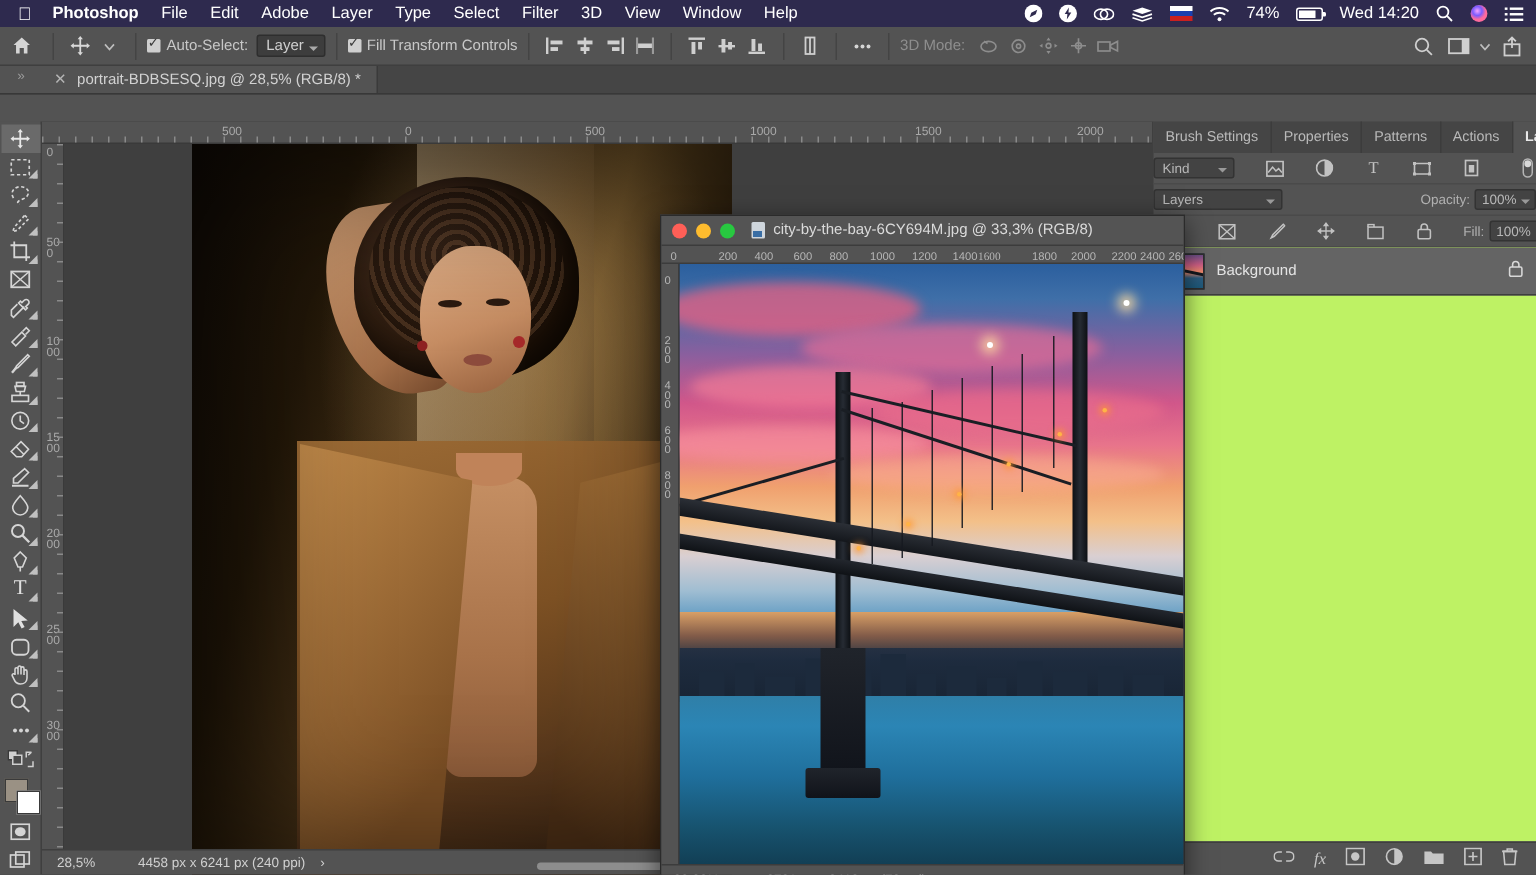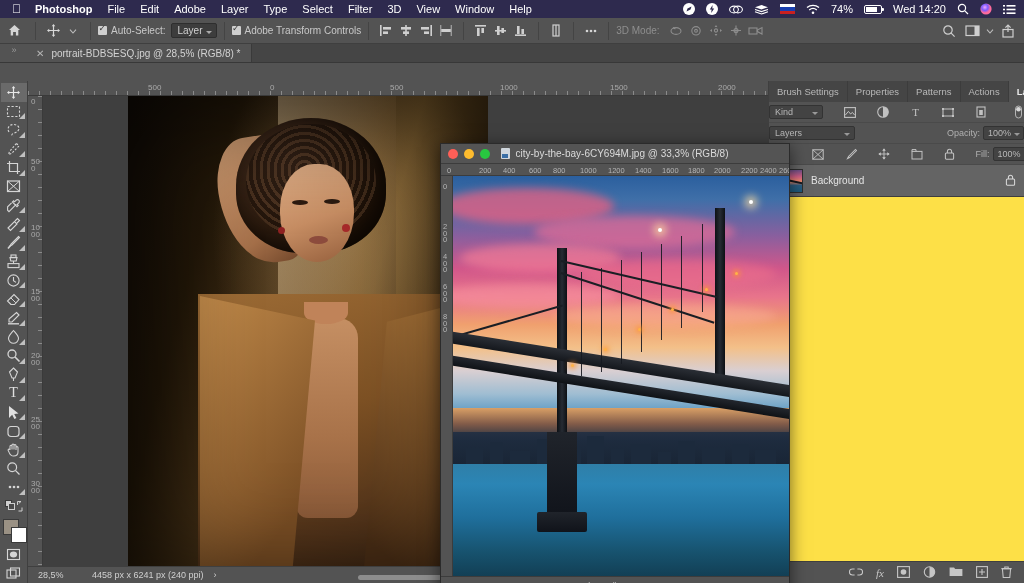--- a/index.html
+++ b/index.html
@@ -192,21 +192,21 @@
   .kind { background:#434343; border:1px solid #333; border-radius:2px; font-size:9px; color:#b8b8b8;
           padding:1px 14px 1px 5px; position:relative; width:64px; }
   .kind::after{ content:""; position:absolute; right:4px; top:6px; border-left:3px solid transparent;
                 border-right:3px solid transparent; border-top:3.5px solid #999; }
   .kicon { width:15px; height:15px; display:flex; align-items:center; justify-content:center; color:#c2c2c2; font-size:11px; }
   .opac { display:flex; align-items:center; gap:3px; margin-left:auto; }
   .numbox { background:#434343; border:1px solid #333; border-radius:2px; color:#b8b8b8; font-size:9px;
             padding:1px 12px 1px 4px; position:relative; min-width:34px; text-align:right; }
   .numbox::after{ content:""; position:absolute; right:3px; top:6px; border-left:3px solid transparent;
                   border-right:3px solid transparent; border-top:3.5px solid #999; }
-  .layerlist { position:absolute; left:0; right:0; top:84px; bottom:22px; background:#fde047; overflow:hidden; }
+  .layerlist { position:absolute; left:0; right:0; top:84px; bottom:22px; background:#bef264; overflow:hidden; }
   .layer { height:32px; display:flex; align-items:center; gap:8px; padding:0 8px; background:#646464;
            border-bottom:1px solid #3e3e3e; color:#e4e4e4; font-size:10px; }
   .lthumb { width:26px; height:24px; border:1px solid #2e2e2e; position:relative; overflow:hidden; background:#123; }
   .lthumb .ts { position:absolute; inset:0; background: linear-gradient(180deg,#6d4e86 0%, #cf5f85 30%, #f08a6a 52%, #2c5d80 70%, #1d5a7c 100%); }
   .lthumb .tb { position:absolute; left:-10%; top:48%; width:130%; height:10%; background:#14181e; transform:rotate(12deg); }
   .lock { margin-left:auto; color:#cfcfcf; font-size:10px; }
   .panelfoot { position:absolute; left:0; right:0; bottom:0; height:22px; background:#535353;
                border-top:1px solid #3f3f3f; display:flex; align-items:center; justify-content:flex-end;
                gap:13px; padding-right:12px; color:#c6c6c6; font-size:10px; }
 
@@ -335,21 +335,21 @@
       </div>
       <div class="sep"></div>
       <div class="chk">
         <span class="chkbox"></span>
         <span>Auto-Select:</span>
       </div>
       <span class="selbox" style="margin-left:6px;">Layer</span>
       <div class="sep"></div>
       <div class="chk">
         <span class="chkbox"></span>
-        <span>Adobe Transform Controls</span>
+        <span>Fill Transform Controls</span>
       </div>
       <div class="sep"></div>
       <div class="toolbtn">
         <svg width="14" height="13" viewBox="0 0 14 13">
             <rect x="1" y="1" width="1.6" height="11" fill="#cfcfcf"></rect>
             <rect x="4" y="3" width="8" height="2.6" fill="#cfcfcf"></rect>
             <rect x="4" y="7.4" width="5" height="2.6" fill="#cfcfcf"></rect>
           </svg>
       </div>
       <div class="toolbtn">
@@ -966,21 +966,21 @@
         </div>
         <div class="fw-ruler-h" id="fwRulerH">
             <span class="fwrh" style="left: 6px;">0</span>
             <span class="fwrh" style="left: 38px;">200</span>
             <span class="fwrh" style="left: 62px;">400</span>
             <span class="fwrh" style="left: 88px;">600</span>
             <span class="fwrh" style="left: 112px;">800</span>
             <span class="fwrh" style="left: 139px;">1000</span>
             <span class="fwrh" style="left: 167px;">1200</span>
             <span class="fwrh" style="left: 194px;">1400</span>
-            <span class="fwrh" style="left: 221px;">1600</span>
+            <span class="fwrh" style="left: 211px; font-family: Liberation Serif, serif;">1600</span>
             <span class="fwrh" style="left: 247px;">1800</span>
             <span class="fwrh" style="left: 273px;">2000</span>
             <span class="fwrh" style="left: 300px; text-align: center;">2200</span>
             <span class="fwrh" style="left: 319px;">2400</span>
             <span class="fwrh" style="left: 338px;">260</span>
           </div>
         <div class="fw-ruler-v" id="fwRulerV">
             <span class="fwrv" style="top: 8px;">0</span>
             <span class="fwrv" style="top: 48px;">200</span>
             <span class="fwrv" style="top: 78px;">400</span>

